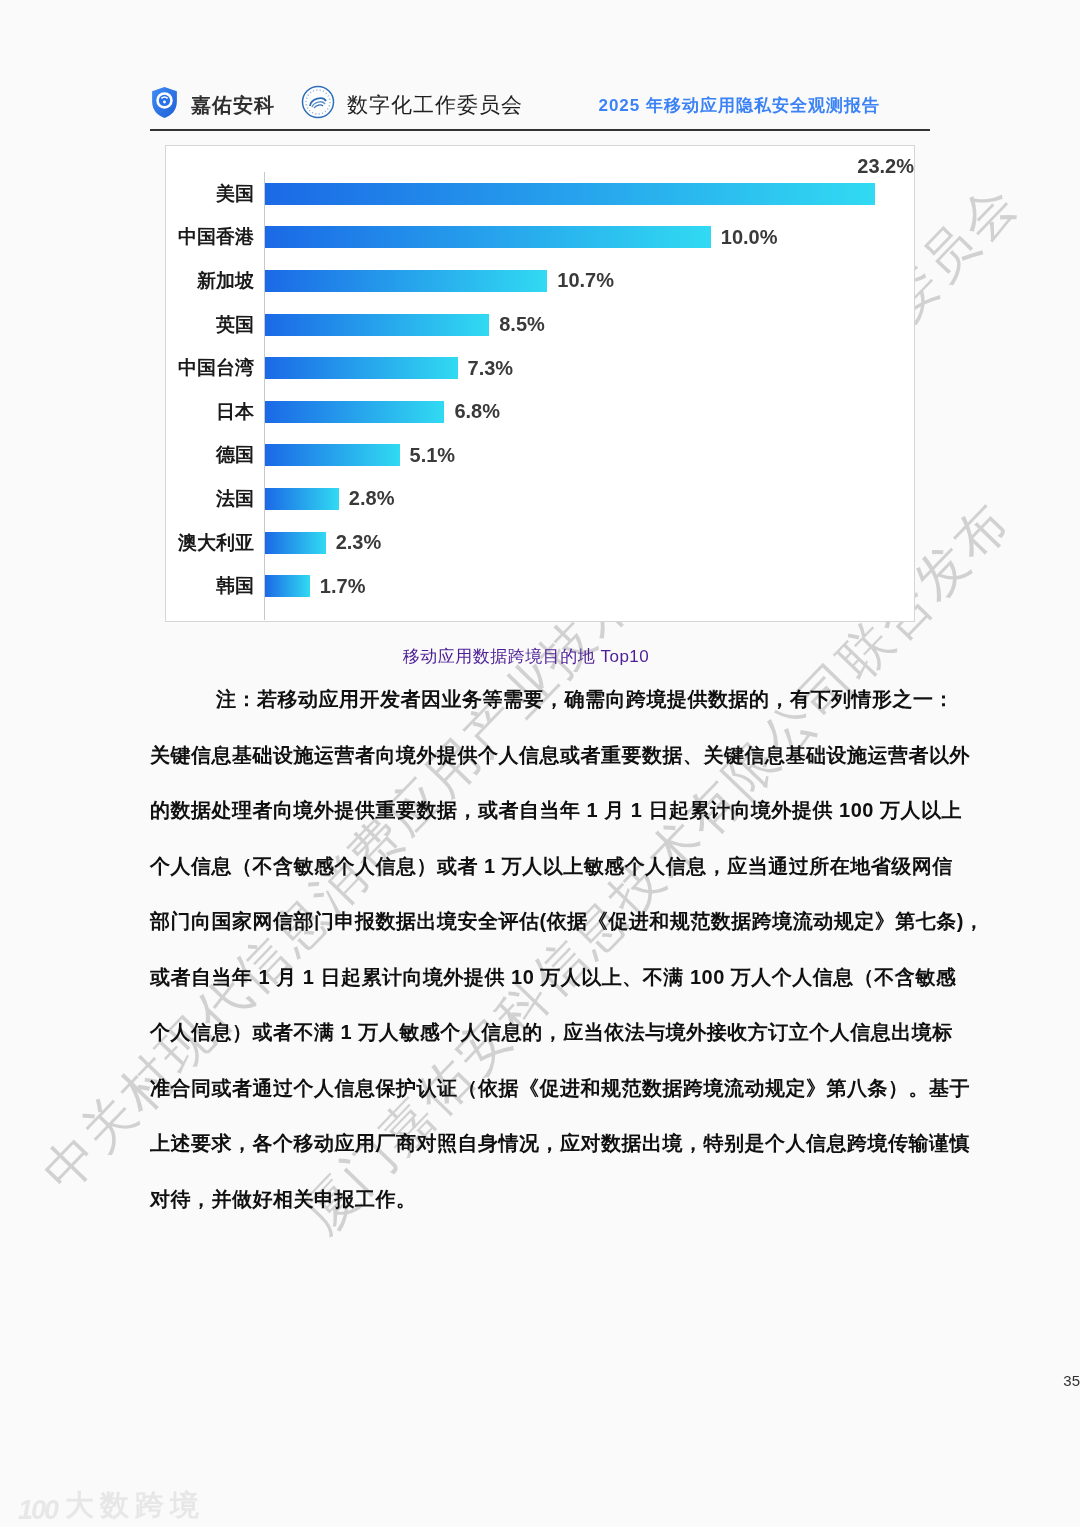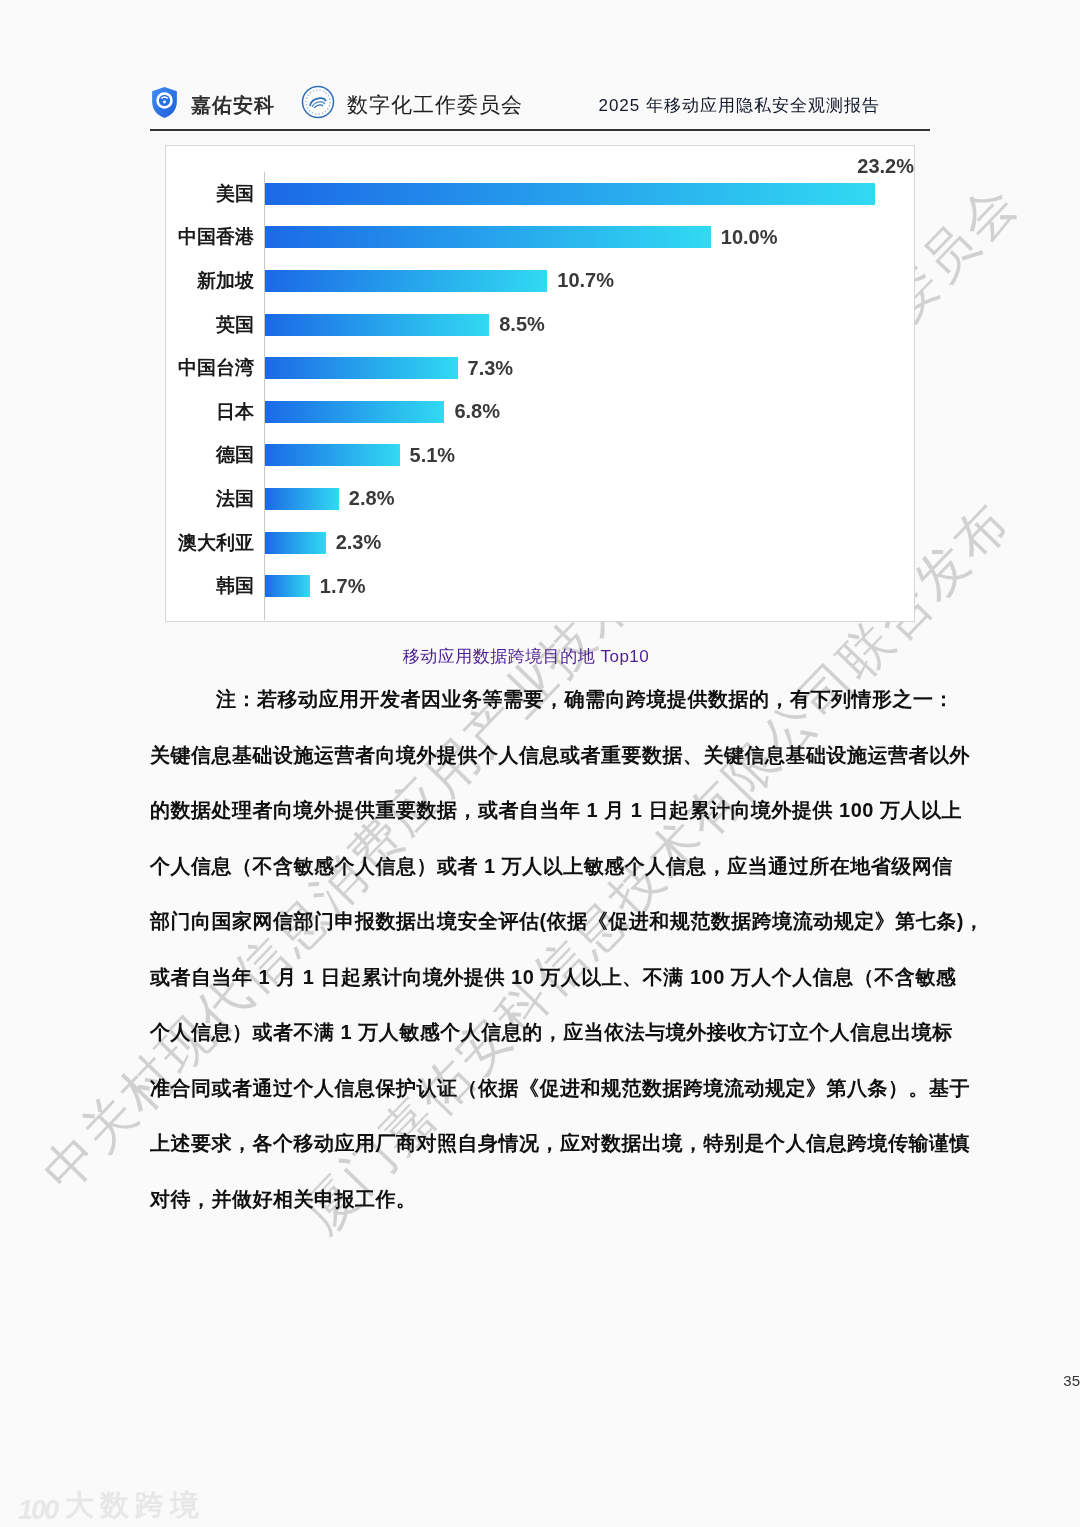--- a/index.html
+++ b/index.html
@@ -35,21 +35,21 @@
     position:absolute; left:150px; top:70px; width:780px; z-index:3;
     border-bottom:2px solid #333;
     padding-bottom:10px;
     display:flex; align-items:flex-end; justify-content:space-between;
   }
   .brand { display:flex; align-items:flex-end; gap:12px;margin-top:15px; }
   .brand .shield { width:29px; height:33px; display:block; }
   .brand-name { font-size:20px; font-weight:700; color:#2f2f2f; letter-spacing:1px; }
   .badge { width:34px; height:34px; margin-left:14px; display:block; }
   .committee-name { font-size:21px; font-weight:500; color:#1f1f1f; letter-spacing:1px; }
-  .report-title { font-size:17px; color:#0f172a; padding-right:50px; padding-bottom:2px; letter-spacing:1px; }
+  .report-title { font-size:17px; color:#3b82f6; padding-right:50px; padding-bottom:2px; letter-spacing:1px;font-weight:bold; }
 
   
   .chart-box {
     position:absolute; left:165px; top:145px; width:750px; height:477px;
     background:#fff; border:1px solid #d5d5d5; z-index:2;
     padding-top:26px;
   }
   .bar-rows { border-left:1px solid #c8c8c8; margin-left:98px; padding-bottom:12px; }
   .bar-row { height:43.6px; display:flex; align-items:center; position:relative; }
   .bar-cat {

